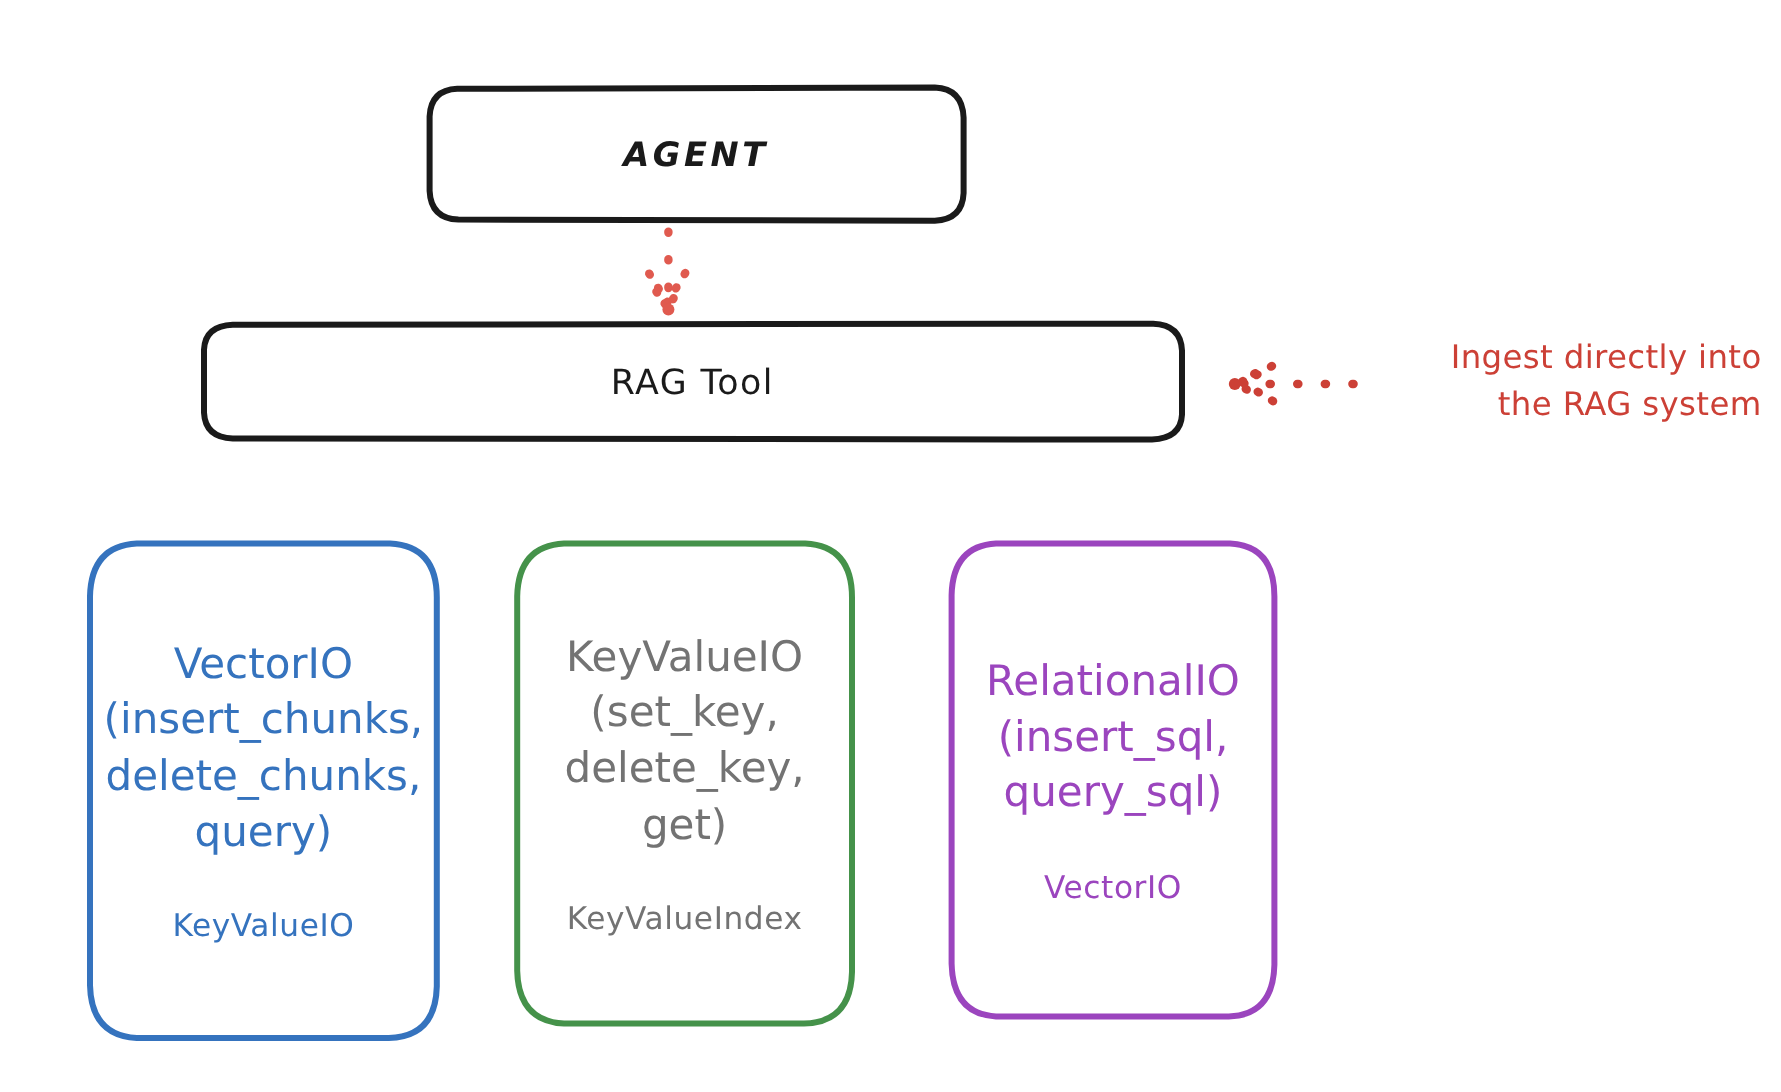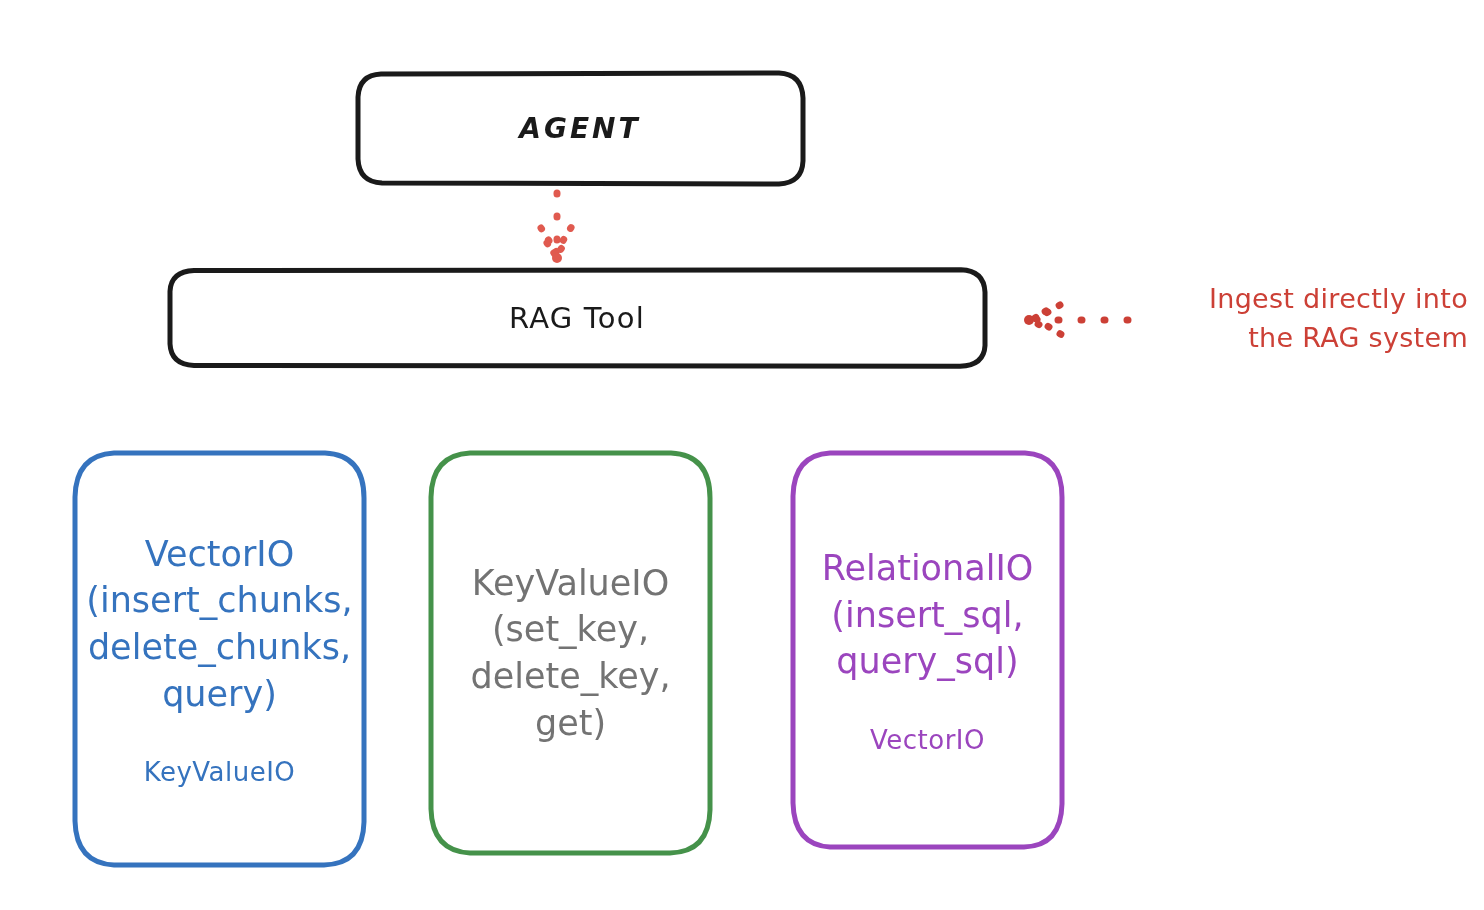--- a/index.html
+++ b/index.html
@@ -185,20 +185,21 @@
 </div>
 
 <div class="node node-keyvalue">
   <svg class="sketch-border" viewBox="0 0 285 406" preserveAspectRatio="none" xmlns="http://www.w3.org/2000/svg">
     <path d="M42 3 L243 3 Q282 5 282 48 L282 360 Q281 402 242 403 L42 403 Q4 401 3 359 L3 47 Q4 5 42 3 Z" fill="#ffffff" stroke="#45924a" stroke-width="5" stroke-linecap="round" stroke-linejoin="round" vector-effect="non-scaling-stroke"></path>
   </svg>
   <div class="inner">
     <div class="api-text">KeyValueIO
 (set_key,
 delete_key, get)</div>
+    <div class="index-text">KeyValueIndex</div>
   </div>
 </div>
 
 <div class="node node-relational">
   <svg class="sketch-border" viewBox="0 0 275 400" preserveAspectRatio="none" xmlns="http://www.w3.org/2000/svg">
     <path d="M40 3 L235 3 Q272 5 272 47 L272 354 Q271 396 234 397 L40 397 Q4 395 3 353 L3 46 Q4 5 40 3 Z" fill="#ffffff" stroke="#9b45be" stroke-width="5" stroke-linecap="round" stroke-linejoin="round" vector-effect="non-scaling-stroke"></path>
   </svg>
   <div class="inner">
     <div class="api-text">RelationalIO
 (insert_sql,

